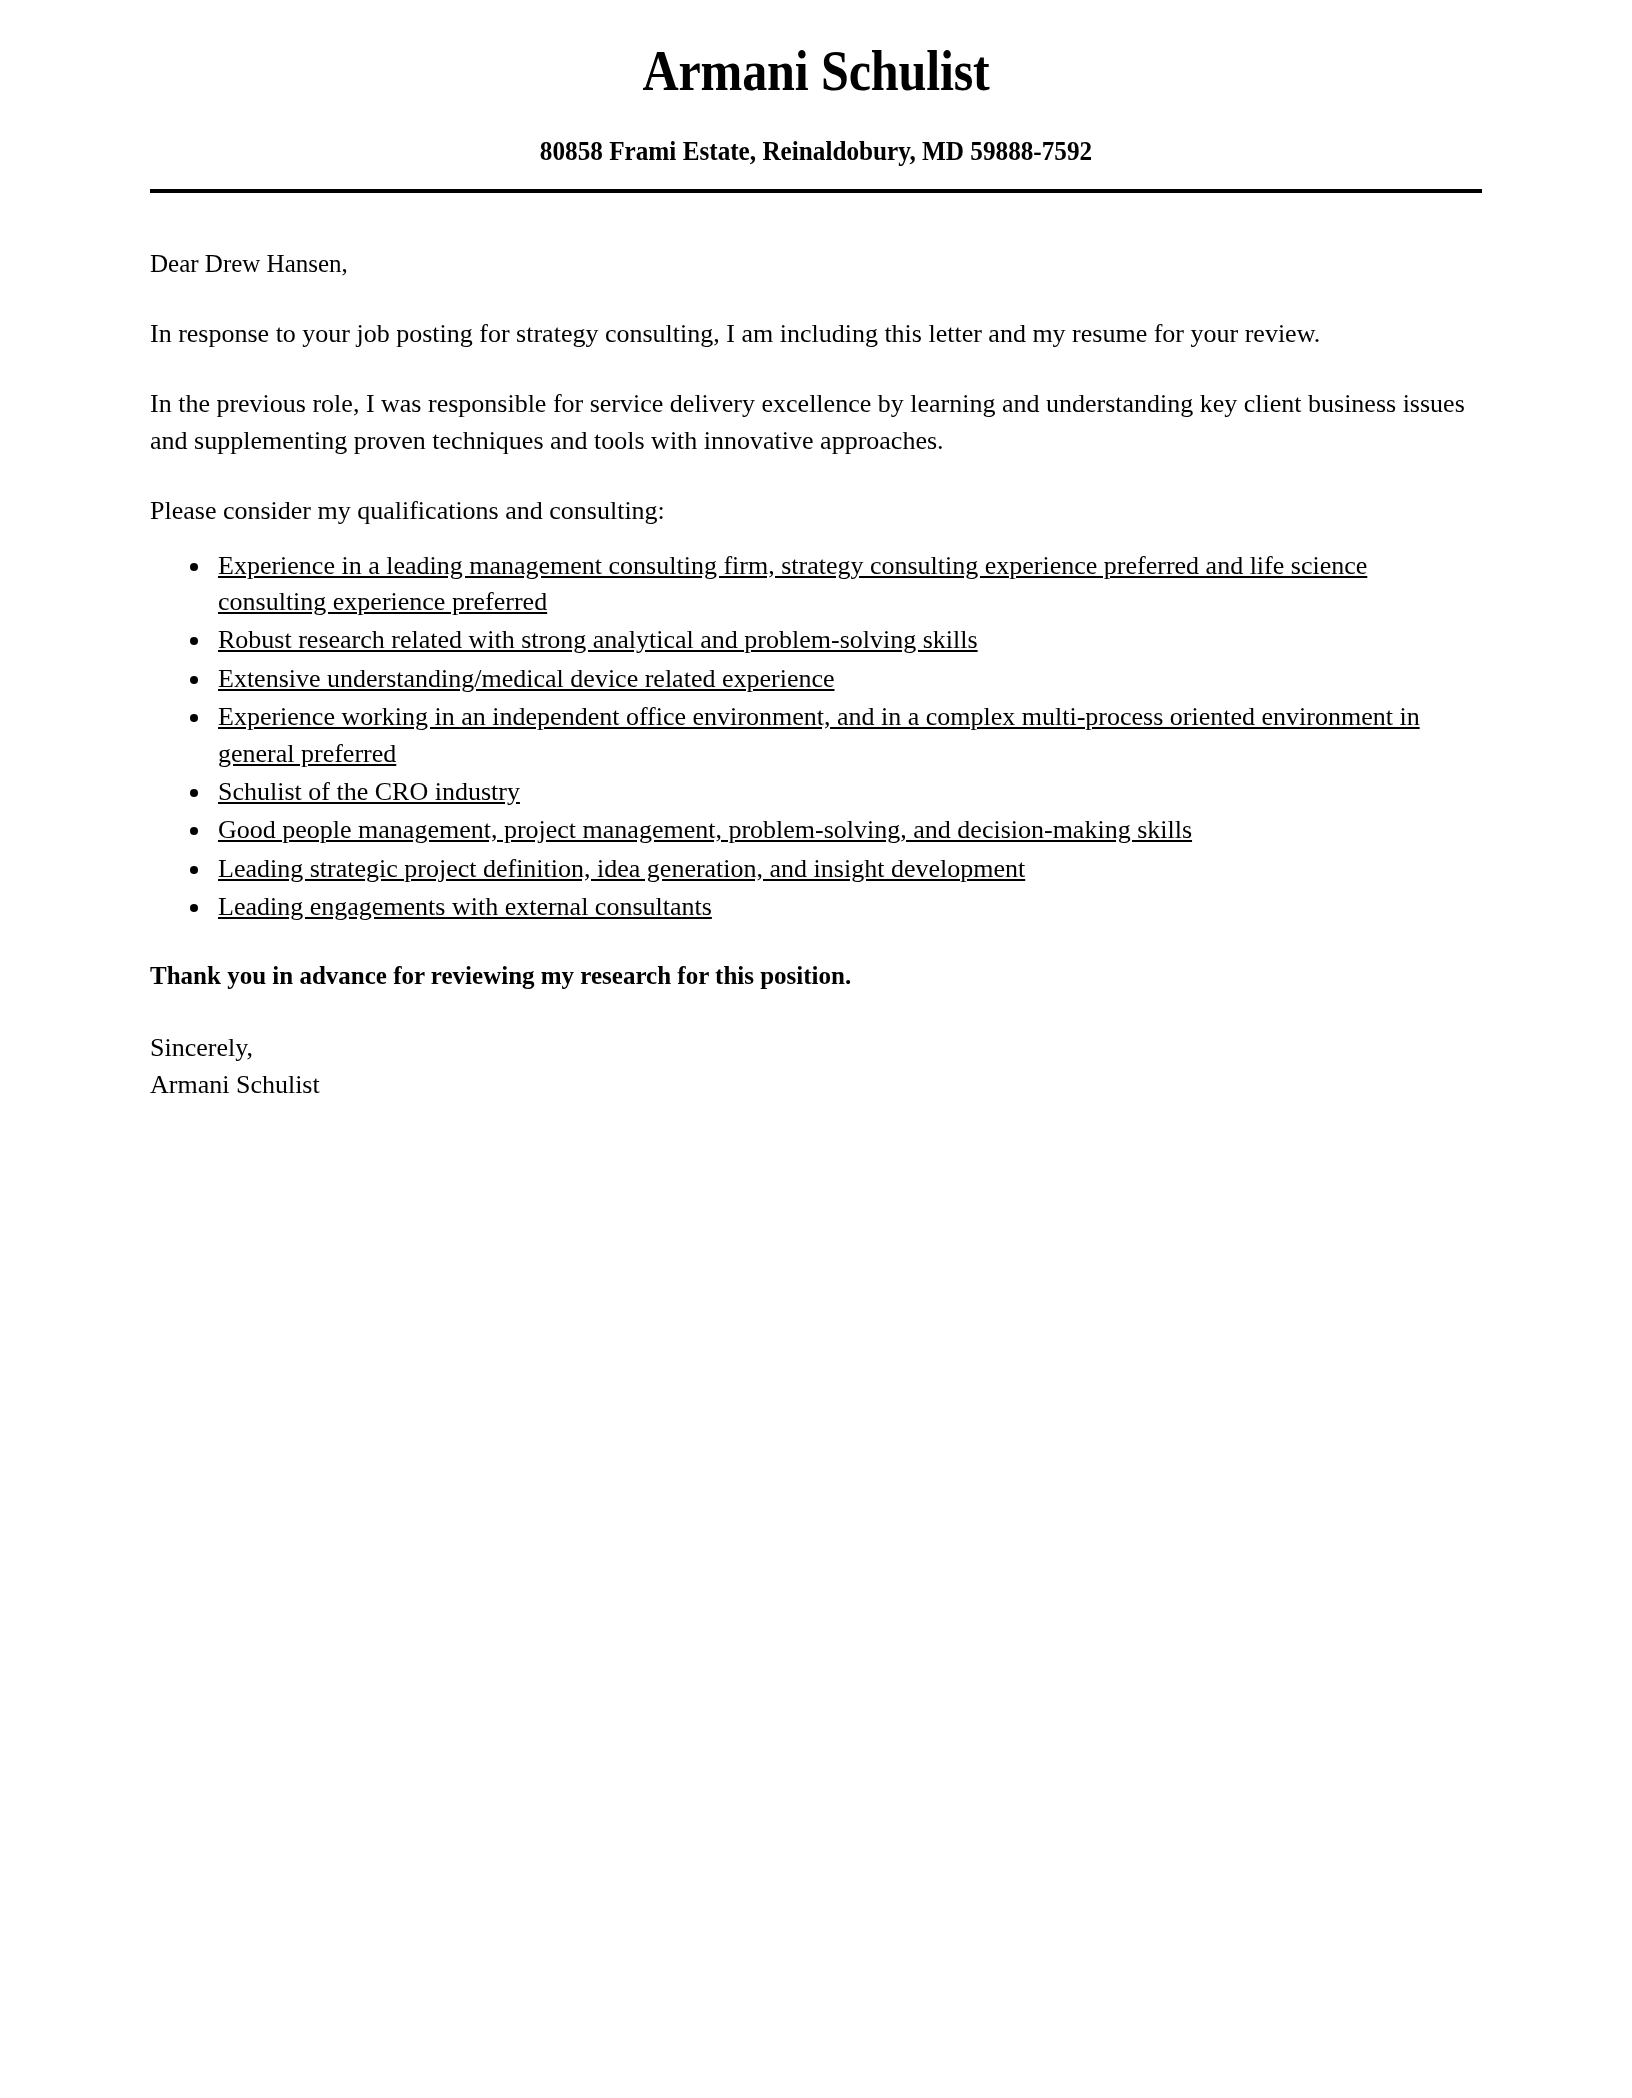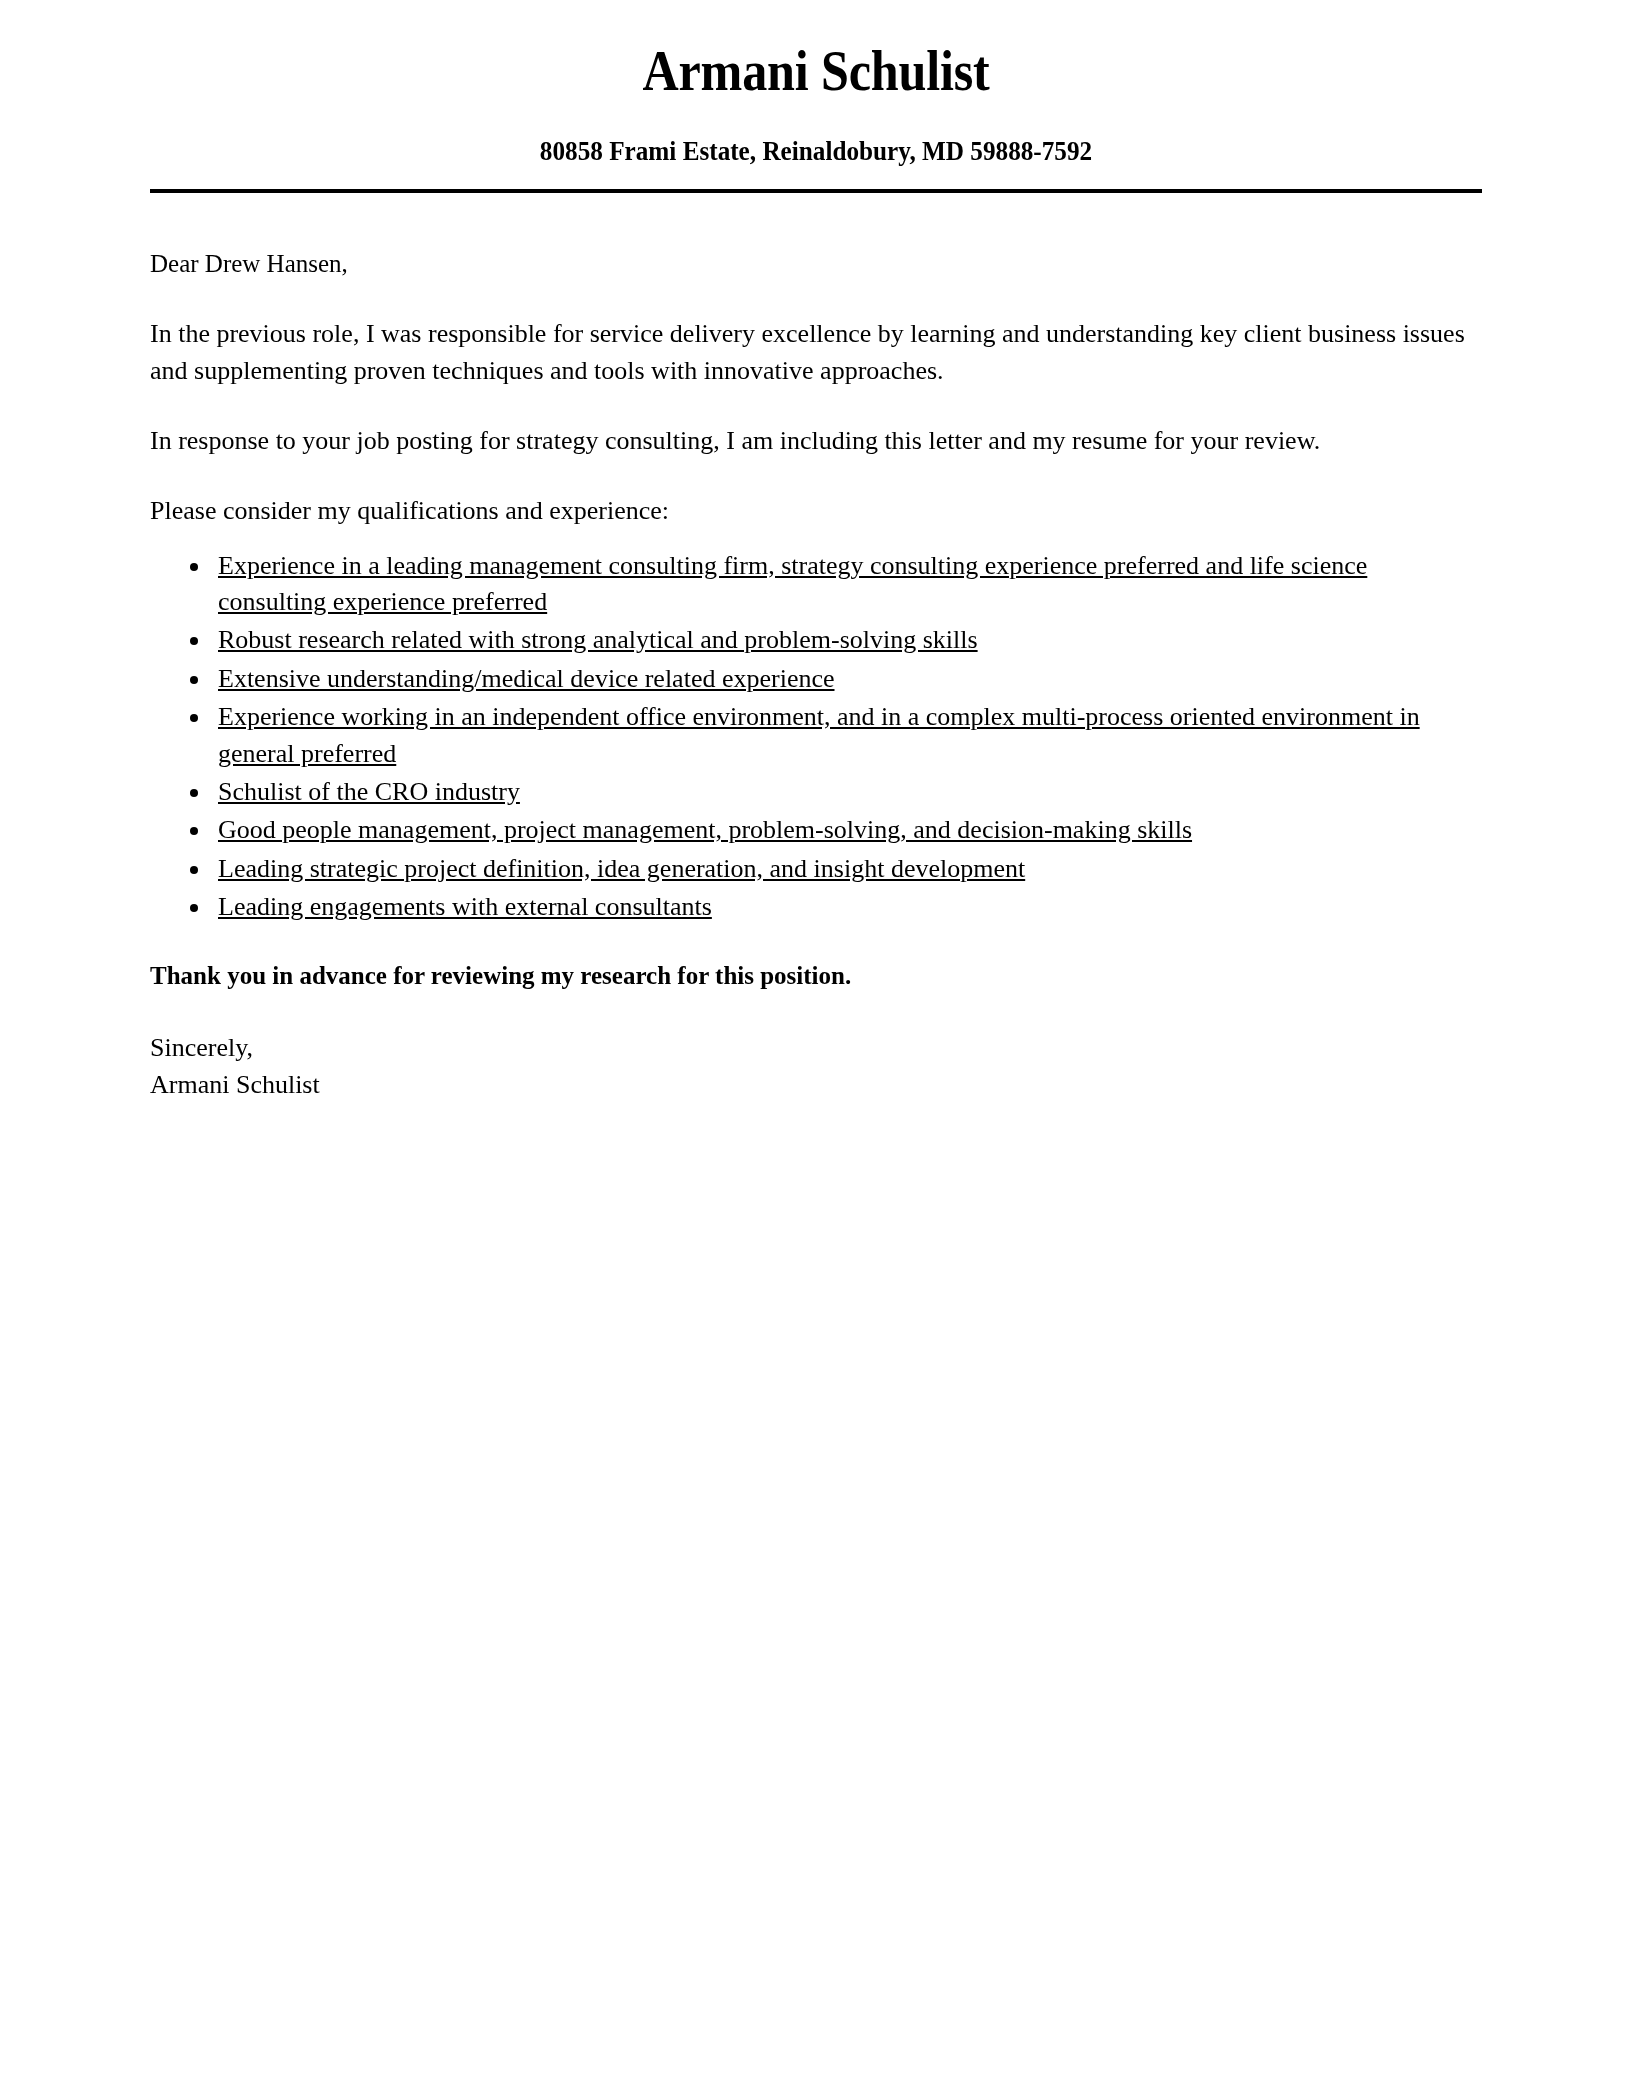--- a/index.html
+++ b/index.html
@@ -118,25 +118,25 @@
     <div class="letterhead">
       <h1 class="sender-name">Armani Schulist</h1>
       <div class="sender-address">80858 Frami Estate, Reinaldobury, MD 59888-7592</div>
       <hr class="header-rule">
     </div>
 
     <div class="body-block">
 
       <p class="salutation">Dear Drew Hansen,</p>
 
+      <p class="para">In response to your job posting for strategy consulting, I am including this letter and my resume for your review.</p>
+
       <p class="para">In the previous role, I was responsible for service delivery excellence by learning and understanding key client business issues and supplementing proven techniques and tools with innovative approaches.</p>
 
-      <p class="para">In response to your job posting for strategy consulting, I am including this letter and my resume for your review.</p>
-
-      <p class="qual-intro">Please consider my qualifications and experience:</p>
+      <p class="qual-intro">Please consider my qualifications and consulting:</p>
 
       <ul class="qual-list">
           <li>Experience in a leading management consulting firm, strategy consulting experience preferred and life science consulting experience preferred</li>
           <li>Robust research related with strong analytical and problem-solving skills</li>
           <li>Extensive understanding/medical device related experience</li>
           <li>Experience working in an independent office environment, and in a complex multi-process oriented environment in general preferred</li>
           <li>Schulist of the CRO industry</li>
           <li>Good people management, project management, problem-solving, and decision-making skills</li>
           <li>Leading strategic project definition, idea generation, and insight development</li>
           <li>Leading engagements with external consultants</li>

